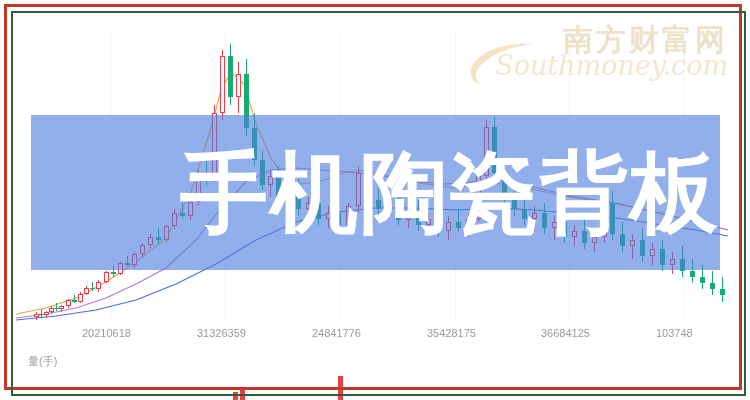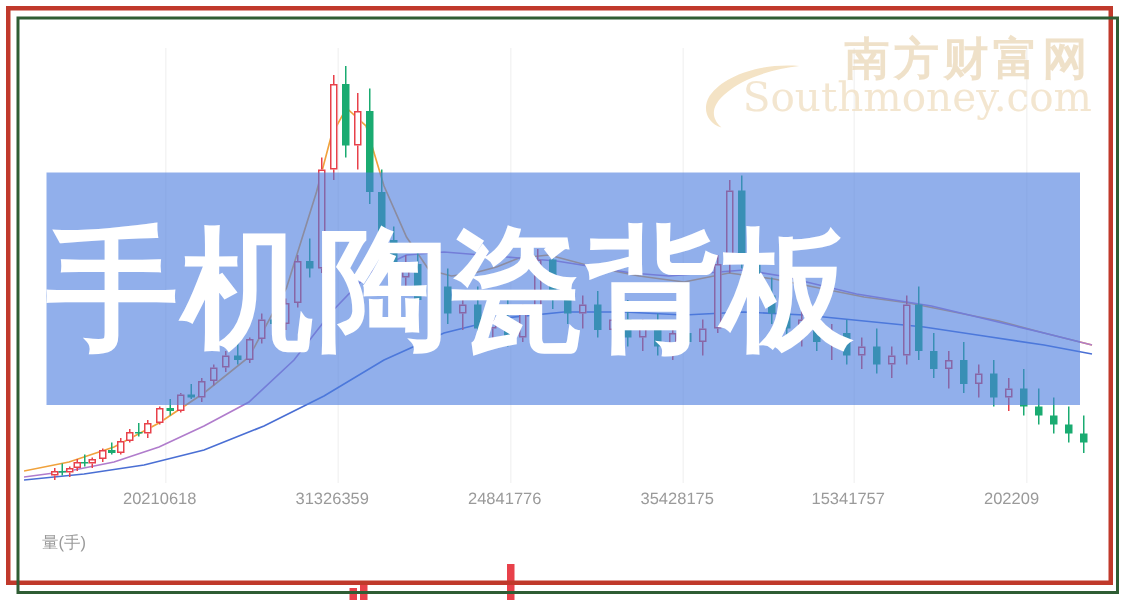--- a/index.html
+++ b/index.html
@@ -33,32 +33,32 @@
 
   
   #vol-caption{position:absolute;left:12px;top:322px;font-size:11px;color:#9a9a9a;
                font-family:"Liberation Sans","DejaVu Sans",sans-serif;}
   .volbar{position:absolute;bottom:0;background:#e8414a;}
 
   
   #title-band{position:absolute;left:31px;top:115px;width:689px;height:155px;
               background:rgba(78,126,222,0.62);z-index:20;}
   #title-text{position:absolute;left:31px;top:115px;width:689px;height:155px;z-index:21;
-              display:flex;align-items:center;justify-content:flex-start;}
+              display:flex;align-items:center;justify-content:flex-end;}
   #title-text span{font-family:"DejaVu Sans","Liberation Sans",sans-serif;
               font-size:88px;font-weight:bold;color:#ffffff;letter-spacing:2px;
               line-height:1;white-space:nowrap;}
 
   
   #watermark{position:absolute;right:22px;top:24px;z-index:30;text-align:right;
              opacity:0.85;pointer-events:none;}
   #wm-cn{font-family:"DejaVu Sans","Liberation Sans",sans-serif;font-size:30px;
          font-weight:bold;color:#eddcc0;letter-spacing:3px;line-height:1.05;}
   #wm-en{font-family:"DejaVu Serif","Liberation Serif",serif;font-size:27px;
-         color:#f2e2c8;line-height:1;margin-top:-4px;}
+         font-style:italic;color:#f2e2c8;line-height:1;margin-top:-4px;}
   #wm-swoosh{position:absolute;left:-28px;top:18px;width:70px;height:44px;}
 </style>
 </head>
 <body>
 
 <div id="screen">
 
   <div id="chart-area">
 
     <div class="gridline" style="left:94px"></div>
@@ -396,22 +396,22 @@
             <div class="body" style="left: 704px; top: 257.297px; width: 5px; height: 6.14054px; box-sizing: border-box; background: rgb(26, 171, 113);"></div>
           </div>
         </div>
     </div>
 
     <div id="xaxis">
         <div class="xlabel" style="left: 66px; color: rgb(154, 154, 154);">20210618</div>
         <div class="xlabel" style="left: 181px; color: rgb(154, 154, 154);">31326359</div>
         <div class="xlabel" style="left: 296px; color: rgb(154, 154, 154);">24841776</div>
         <div class="xlabel" style="left: 411px; color: rgb(154, 154, 154);">35428175</div>
-        <div class="xlabel" style="left: 525px; color: rgb(154, 154, 154);">15341757</div>
-        <div class="xlabel" style="left: 640px; color: rgb(154, 154, 154);">202209</div>
+        <div class="xlabel" style="left: 525px; color: rgb(154, 154, 154);">36684125</div>
+        <div class="xlabel" style="left: 640px; color: rgb(154, 154, 154);">103748</div>
       </div>
 
     <div id="vol-caption">量(手)</div>
     <div class="vol-panel" id="vol-panel">
         <div class="volbar" style="left: 210px; width: 5px; height: 16px; background: rgb(232, 65, 74);"></div>
         <div class="volbar" style="left: 217px; width: 5px; height: 24px; background: rgb(232, 65, 74);"></div>
         <div class="volbar" style="left: 224px; width: 5px; height: 26px; background: rgb(232, 65, 74);"></div>
         <div class="volbar" style="left: 322px; width: 5px; height: 40px; background: rgb(232, 65, 74);"></div>
       </div>
   </div>

